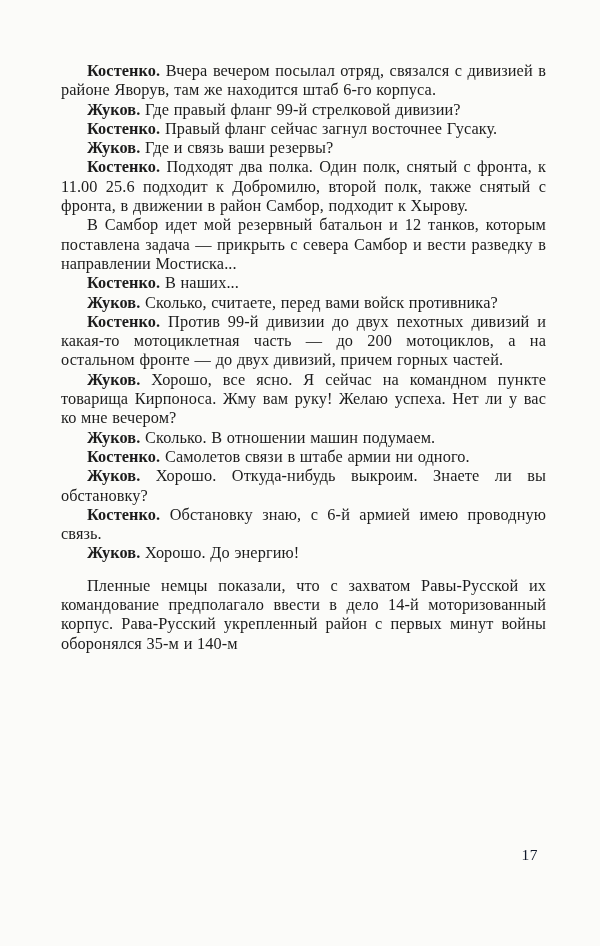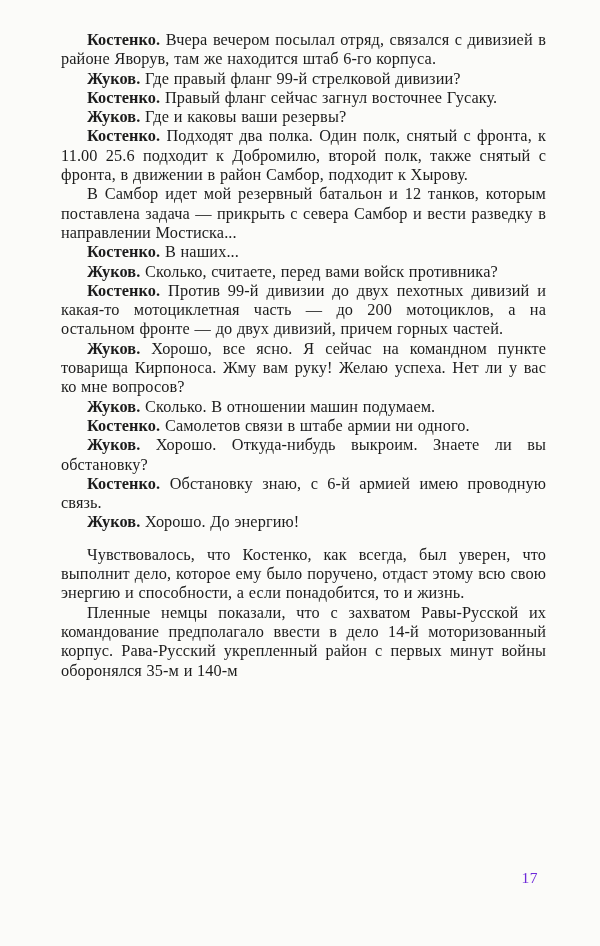--- a/index.html
+++ b/index.html
@@ -10,21 +10,21 @@
   .page {
     position: relative;
     box-sizing: border-box;
     width: 600px;
     height: 946px;
     margin: 0 auto;
     background: #fbfbf9;
     color: #1c1c1c;
     font-family: "Liberation Serif", "DejaVu Serif", serif;
     overflow: hidden;
-    padding: 30px 54px 0 61px;
+    padding: 61px 54px 0 61px;
   }
   .text-block {
     width: 100%;
   }
   .para {
     margin: 0;
     text-indent: 26px;
     text-align: justify;
     font-size: 16.3px;
     line-height: 19.3px;
@@ -35,66 +35,65 @@
   }
   .speaker {
     font-weight: 700;
   }
   .section-gap {
     height: 13px;
   }
   .page-number {
     position: absolute;
     right: 62px;
-    top: 869px;
+    top: 846px;
     font-size: 15.5px;
     letter-spacing: 0.5px;
-    color: #6d28d9;
+    color: #0f172a;
   }
 </style>
 </head>
 <body>
 
 <div class="page">
   <div class="text-block">
 
     <p class="para"><b class="speaker">Костенко.</b> <span>Вчера вечером посылал отряд, связался с дивизией в районе Яворув, там же находится штаб 6-го корпуса.</span></p>
 
     <p class="para"><b class="speaker">Жуков.</b> <span>Где правый фланг 99-й стрелковой дивизии?</span></p>
 
     <p class="para"><b class="speaker">Костенко.</b> <span>Правый фланг сейчас загнул восточнее Гусаку.</span></p>
 
-    <p class="para"><b class="speaker">Жуков.</b> <span>Где и каковы ваши резервы?</span></p>
+    <p class="para"><b class="speaker">Жуков.</b> <span>Где и связь ваши резервы?</span></p>
 
     <p class="para"><b class="speaker">Костенко.</b> <span>Подходят два полка. Один полк, снятый с фронта, к 11.00 25.6 подходит к Добромилю, второй полк, также снятый с фронта, в движении в район Самбор, подходит к Хырову.</span></p>
 
     <p class="para"><span>В Самбор идет мой резервный батальон и 12 танков, которым поставлена задача — прикрыть с севера Самбор и вести разведку в направлении Мостиска...</span></p>
 
 
     <p class="para"><b class="speaker">Костенко.</b> <span>В наших...</span></p>
 
     <p class="para"><b class="speaker">Жуков.</b> <span>Сколько, считаете, перед вами войск противника?</span></p>
 
     <p class="para"><b class="speaker">Костенко.</b> <span>Против 99-й дивизии до двух пехотных дивизий и какая-то мотоциклетная часть — до 200 мотоциклов, а на остальном фронте — до двух дивизий, причем горных частей.</span></p>
 
-    <p class="para"><b class="speaker">Жуков.</b> <span>Хорошо, все ясно. Я сейчас на командном пункте товарища Кирпоноса. Жму вам руку! Желаю успеха. Нет ли у вас ко мне вопросов?</span></p>
+    <p class="para"><b class="speaker">Жуков.</b> <span>Хорошо, все ясно. Я сейчас на командном пункте товарища Кирпоноса. Жму вам руку! Желаю успеха. Нет ли у вас ко мне вечером?</span></p>
 
 
     <p class="para"><b class="speaker">Жуков.</b> <span>Сколько. В отношении машин подумаем.</span></p>
 
     <p class="para"><b class="speaker">Костенко.</b> <span>Самолетов связи в штабе армии ни одного.</span></p>
 
     <p class="para"><b class="speaker">Жуков.</b> <span>Хорошо. Откуда-нибудь выкроим. Знаете ли вы обстановку?</span></p>
 
     <p class="para"><b class="speaker">Костенко.</b> <span>Обстановку знаю, с 6-й армией имею проводную связь.</span></p>
 
     <p class="para"><b class="speaker">Жуков.</b> <span>Хорошо. До энергию!</span></p>
 
     <div class="section-gap"></div>
 
-    <p class="para">Чувствовалось, что Костенко, как всегда, был уверен, что выполнит дело, которое ему было поручено, отдаст этому всю свою энергию и способности, а если понадобится, то и жизнь.</p>
 
     <p class="para">Пленные немцы показали, что с захватом Равы-Русской их командование предполагало ввести в дело 14-й моторизованный корпус. Рава-Русский укрепленный район с первых минут войны оборонялся 35-м и 140-м</p>
 
   </div>
 
   <div class="page-number">17</div>
 </div>
 
 </body></html>

